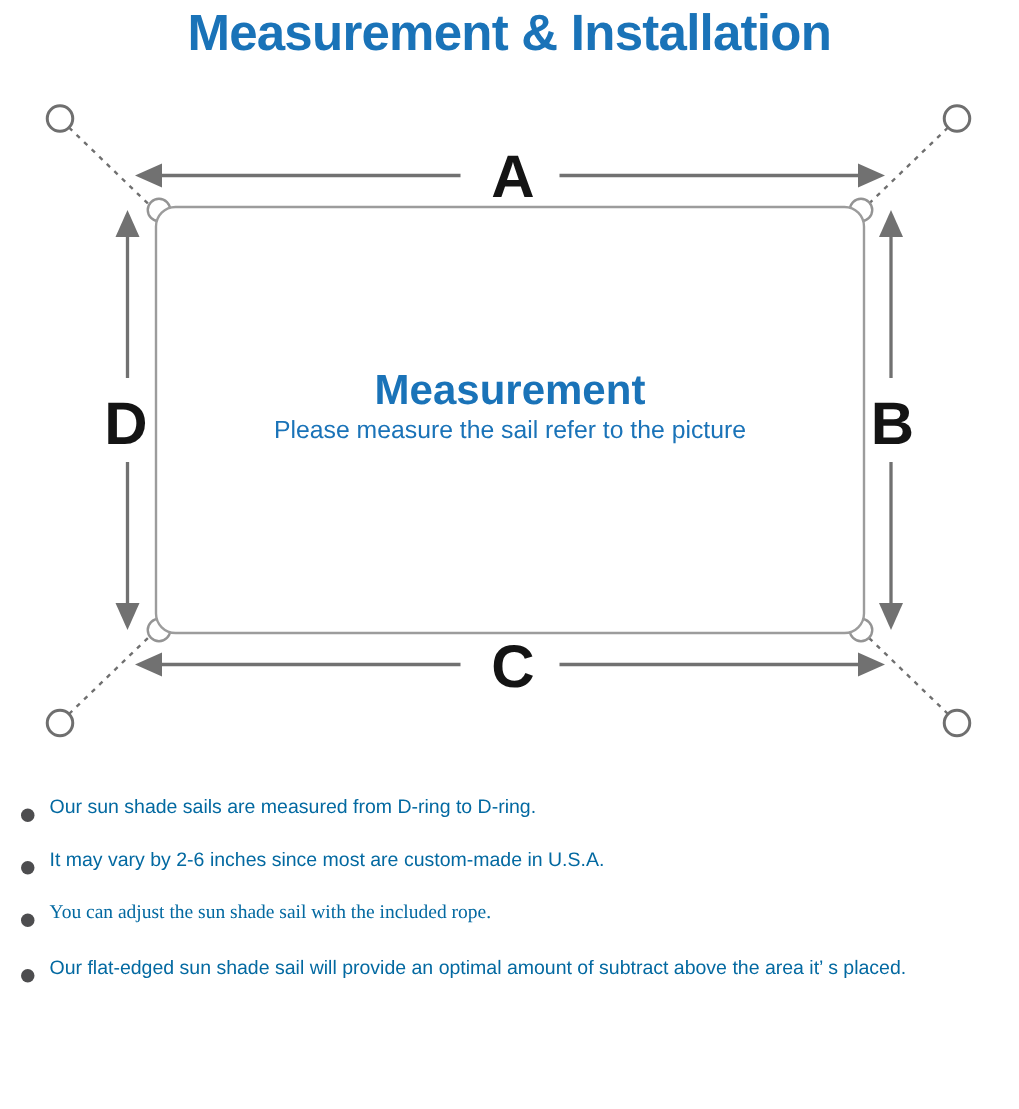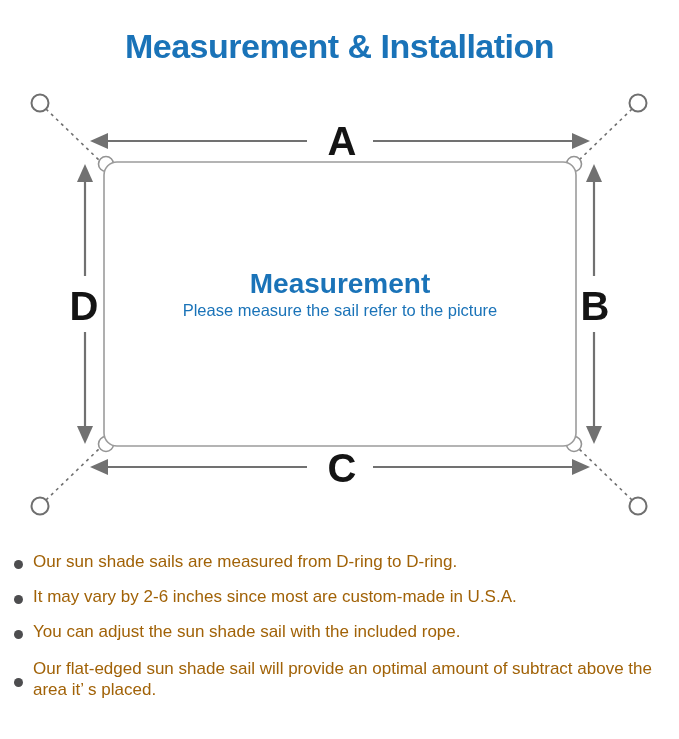--- a/index.html
+++ b/index.html
@@ -2,21 +2,20 @@
 <html><head>
 <meta charset="utf-8">
 <style>
   html,body{margin:0;padding:0;background:#ffffff;}
   #page{
     position:relative;
     width:679px;height:678px;
     background:#ffffff;
     overflow:hidden;
     font-family:"Liberation Sans", sans-serif;
-    margin-top:24px;
   }
   
   .page-title{
     position:absolute;top:0;left:0;width:679px;
     text-align:center;
     font-size:34px;font-weight:700;
     letter-spacing:-0.5px;
     color:#1a73b8;
     margin:0;padding-top:3px;
   }
@@ -48,28 +47,28 @@
   }
   
   .notes{
     position:absolute;top:527px;left:0;
     width:651px;
     padding:0 14px;
     list-style:none;margin:0;
   }
   .note-item{
     display:flex;
-    align-items:center;
+    align-items:flex-end;
     gap:10px;
-    font-size:17px;
+    font-size:13px;
     line-height:21px;
-    color:#a16207;
+    color:#0369a1;
   }
   .note-item.mb14{margin-bottom:14px;}
-  .note-item.mb16{margin-bottom:16px;}
+  .note-item.mb16{margin-bottom:16px;font-family:Liberation Serif, serif;}
   .note-dot{
     flex:0 0 auto;
     width:9px;height:9px;border-radius:50%;
     background:#4d4d4f;
     margin-top:6px;
   }
   .note-text{flex:1 1 auto;}
 </style>
 </head>
 <body>

